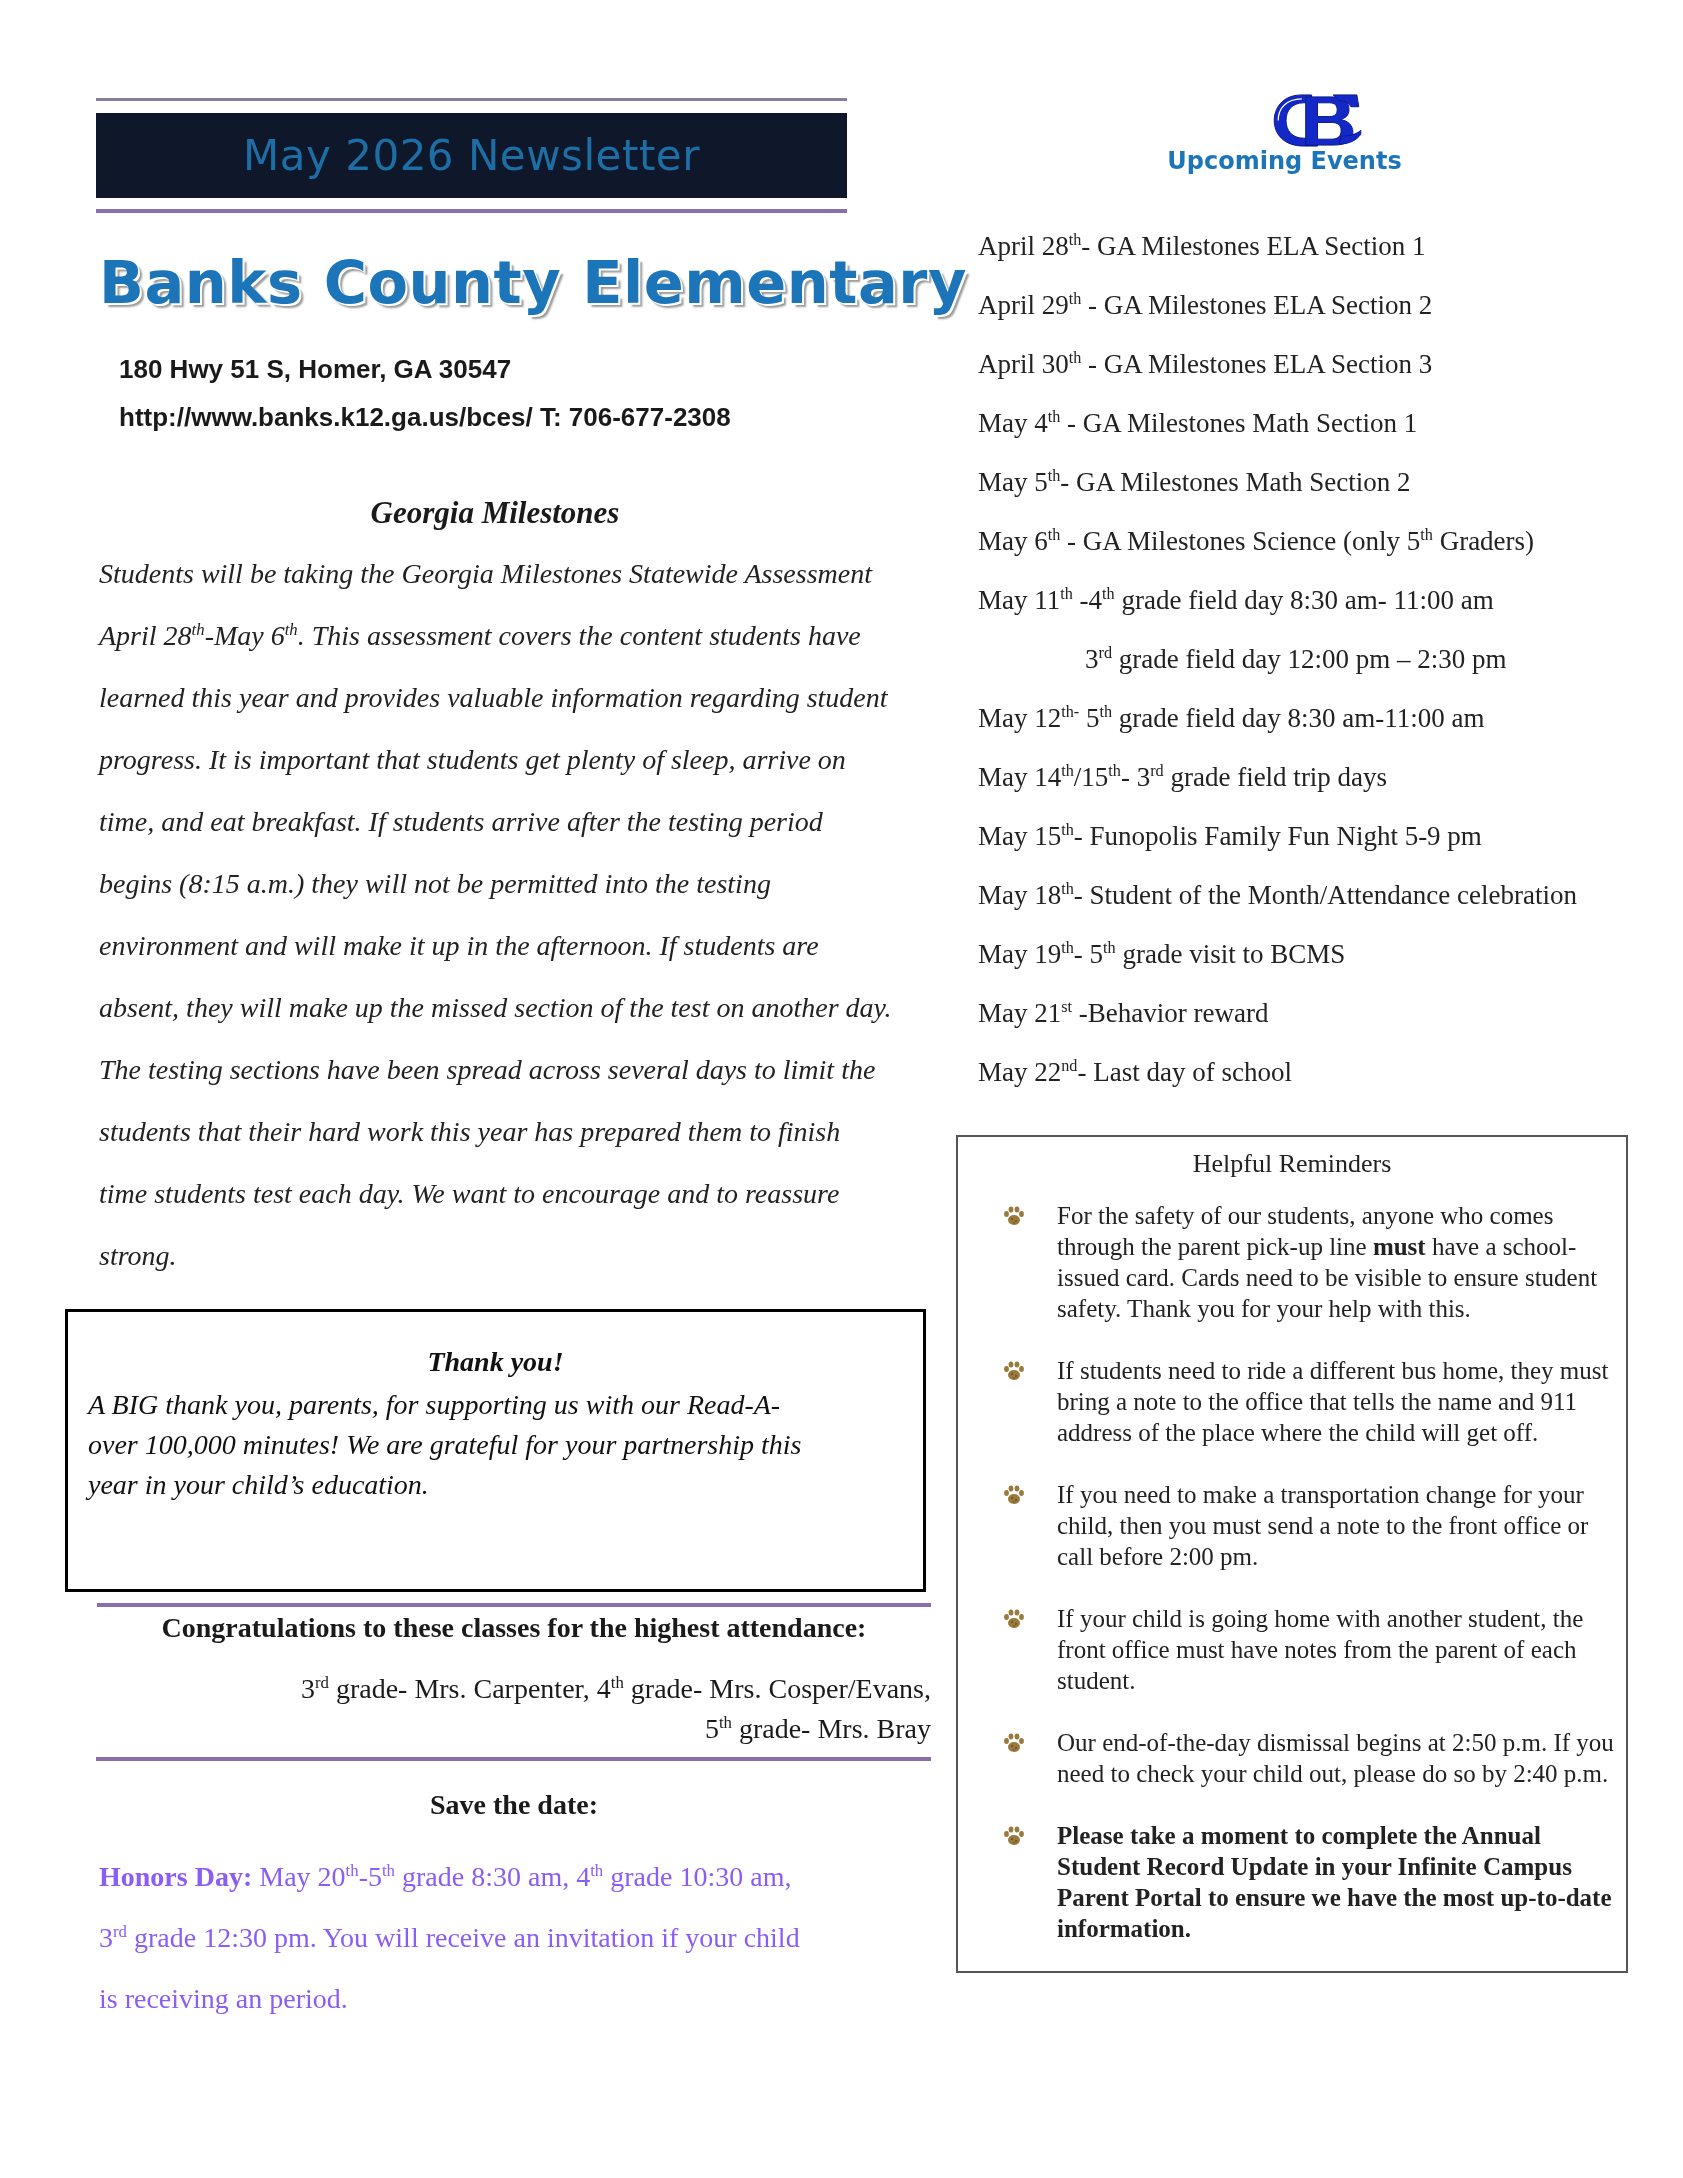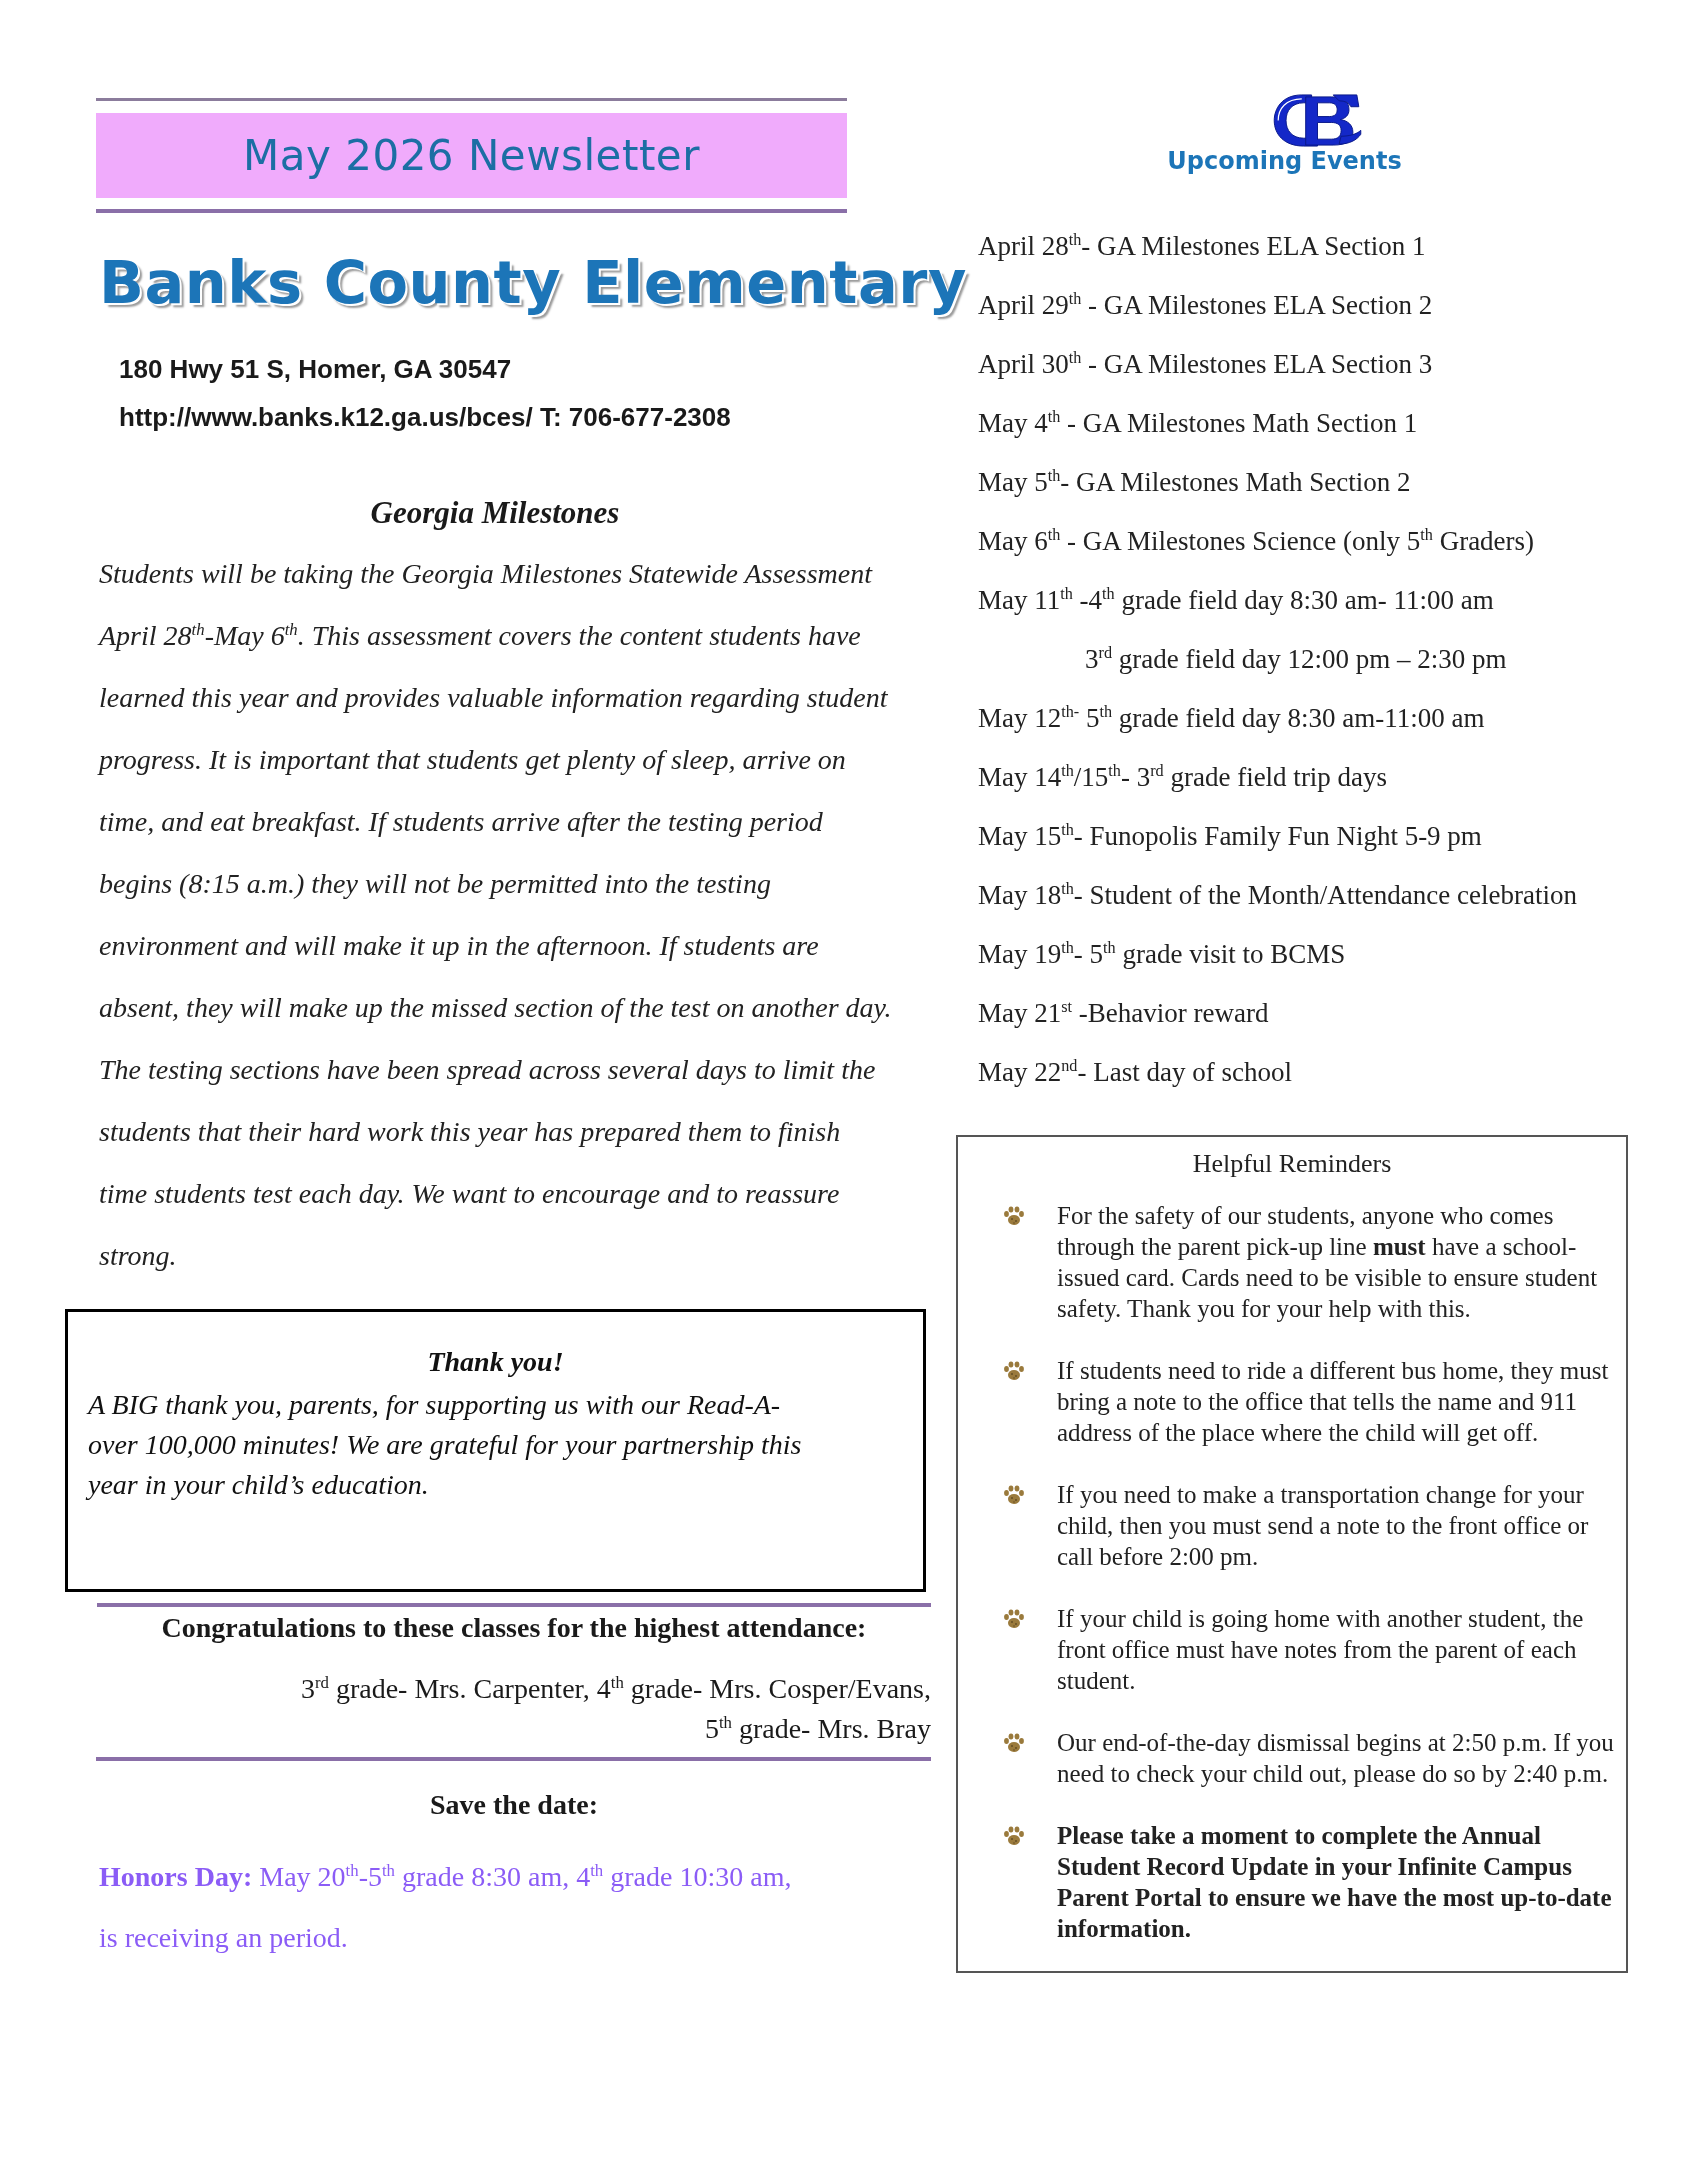--- a/index.html
+++ b/index.html
@@ -2,21 +2,21 @@
 <html><head>
 <meta charset="utf-8">
 <style>
   html, body { margin: 0; padding: 0; background: #ffffff; }
   body { width: 1683px; height: 2178px; position: relative; overflow: hidden; color: #1a1a1a; }
   .abs { position: absolute; }
   sup { font-size: 0.6em; line-height: 0; vertical-align: 0.62em; }
 
   
   .hdr-line-top { left: 96px; top: 98px; width: 751px; height: 3px; background: #8b7c9c; }
-  .hdr-box { left: 96px; top: 113px; width: 751px; height: 85px; background: #f0abfc;
+  .hdr-box { left: 96px; top: 113px; width: 751px; height: 85px; background: #0f172a;
              display: flex; align-items: center; justify-content: center; }
   .hdr-title { font-family: "DejaVu Sans", sans-serif; font-size: 42px; color: #1c6ea4; letter-spacing: 0.5px; }
   .hdr-line-bot { left: 96px; top: 209px; width: 751px; height: 4px; background: #8a6fa8; }
 
   .school-name { left: 99px; top: 248px; font-family: "DejaVu Sans", sans-serif; font-weight: bold;
                  font-size: 59px; color: #1c75b8; letter-spacing: 0.5px;
                  text-shadow: 2px 2px 0 #ffffff, 4px 4px 2px #9a9a9a; white-space: nowrap; }
   .addr { left: 119px; font-family: "Liberation Sans", sans-serif; font-weight: bold; font-size: 26px; color: #1a1a1a; white-space: nowrap; }
 
   
@@ -100,20 +100,21 @@
 
 <div class="abs divider" style="left:97px; top:1603px; width:834px;"></div>
 <div class="abs center-block congrats-head">Congratulations to these classes for the highest attendance:</div>
 <div class="abs center-block grades-line" style="top:1673px;"><span>3</span><sup>rd</sup><span> grade- Mrs. Carpenter, </span><span>4</span><sup>th</sup><span> grade- Mrs. Cosper/Evans,</span></div>
 <div class="abs center-block grades-line" style="top:1713px;"><span>5</span><sup>th</sup><span> grade- Mrs. Bray</span></div>
 <div class="abs divider" style="left:96px; top:1757px; width:835px;"></div>
 
 <div class="abs center-block save-head">Save the date:</div>
 <div class="abs honors">
   <div><b>Honors Day:</b><span> May 20</span><sup>th</sup><span>-5</span><sup>th</sup><span> grade 8:30 am, 4</span><sup>th</sup><span> grade 10:30 am,</span></div>
+  <div><span>3</span><sup>rd</sup><span> grade 12:30 pm.  You will receive an invitation if your child</span></div>
   <div>is receiving an period.</div>
 </div>
 
 <svg class="abs logo" viewBox="0 0 92 60">
   <g fill="#1428c8" stroke="#0a1a8a" stroke-width="1">
     <path d="M30 4 C10 4 2 18 2 30 C2 44 12 56 32 56 L46 56 L46 48 L32 48 C20 48 14 40 14 30 C14 20 20 12 32 12 L40 12 L40 4 Z"></path>
     <path d="M34 6 L60 6 C74 6 78 12 78 19 C78 25 74 28 69 29 C76 30 82 34 82 42 C82 50 76 55 62 55 L34 55 Z M46 12 L46 26 L58 26 C64 26 66 23 66 19 C66 15 64 12 58 12 Z M46 32 L46 49 L60 49 C67 49 70 46 70 40 C70 35 67 32 60 32 Z" fill-rule="evenodd"></path>
     <path d="M62 4 L86 4 L88 16 L80 16 C78 12 74 10 68 10 Z"></path>
     <path d="M70 46 C78 46 86 44 90 40 L90 44 C86 50 78 54 68 54 Z"></path>
   </g>

